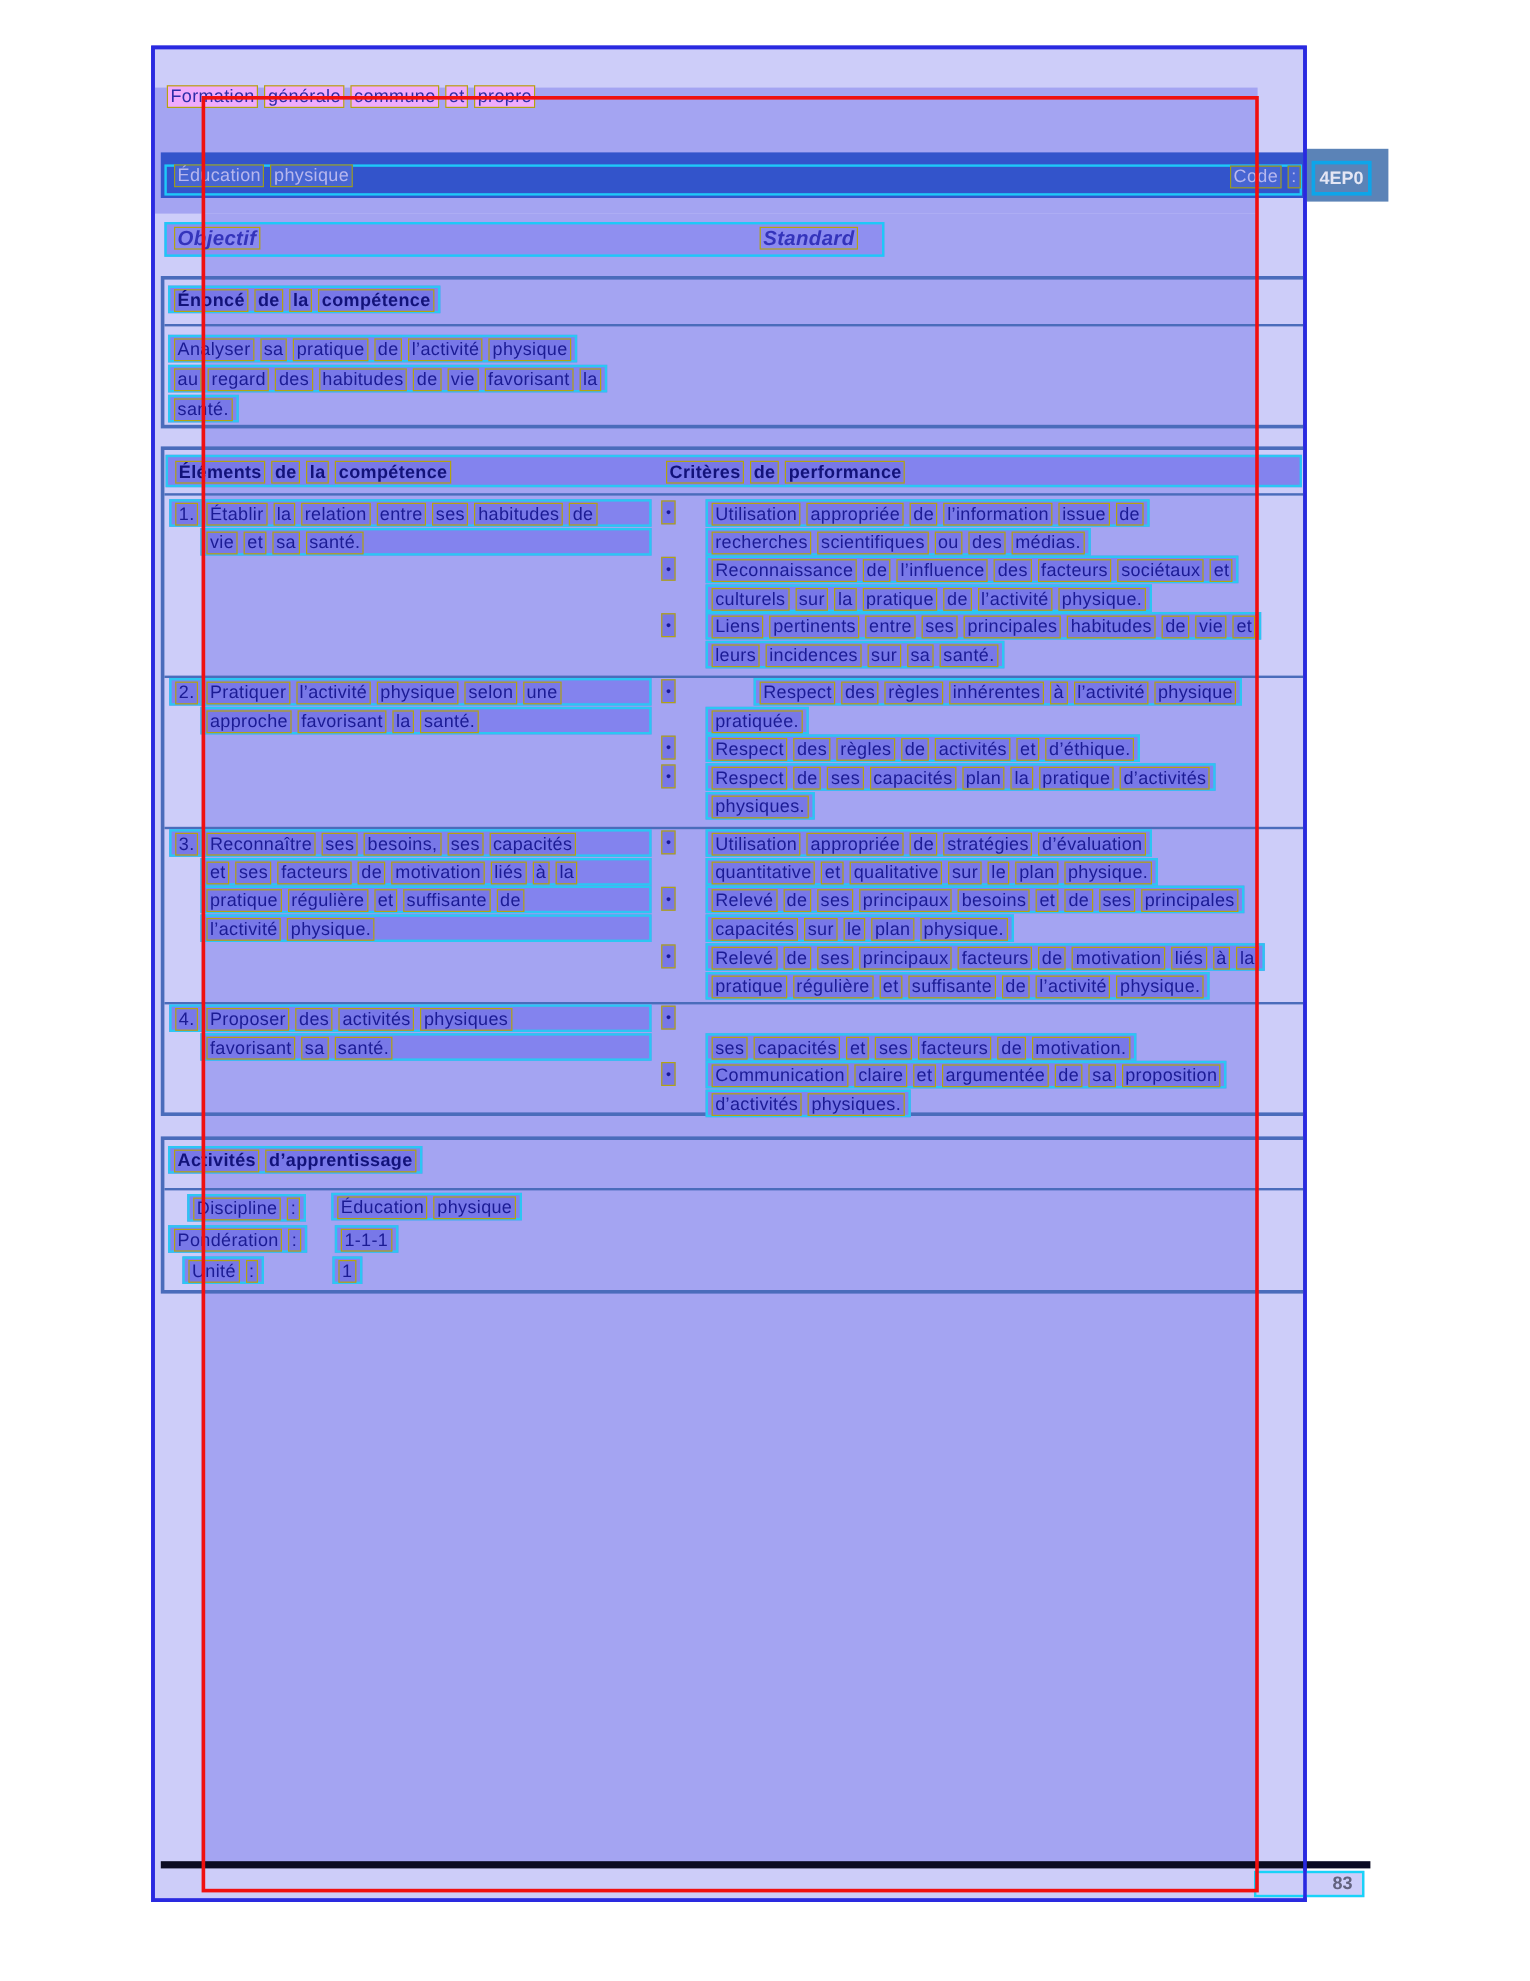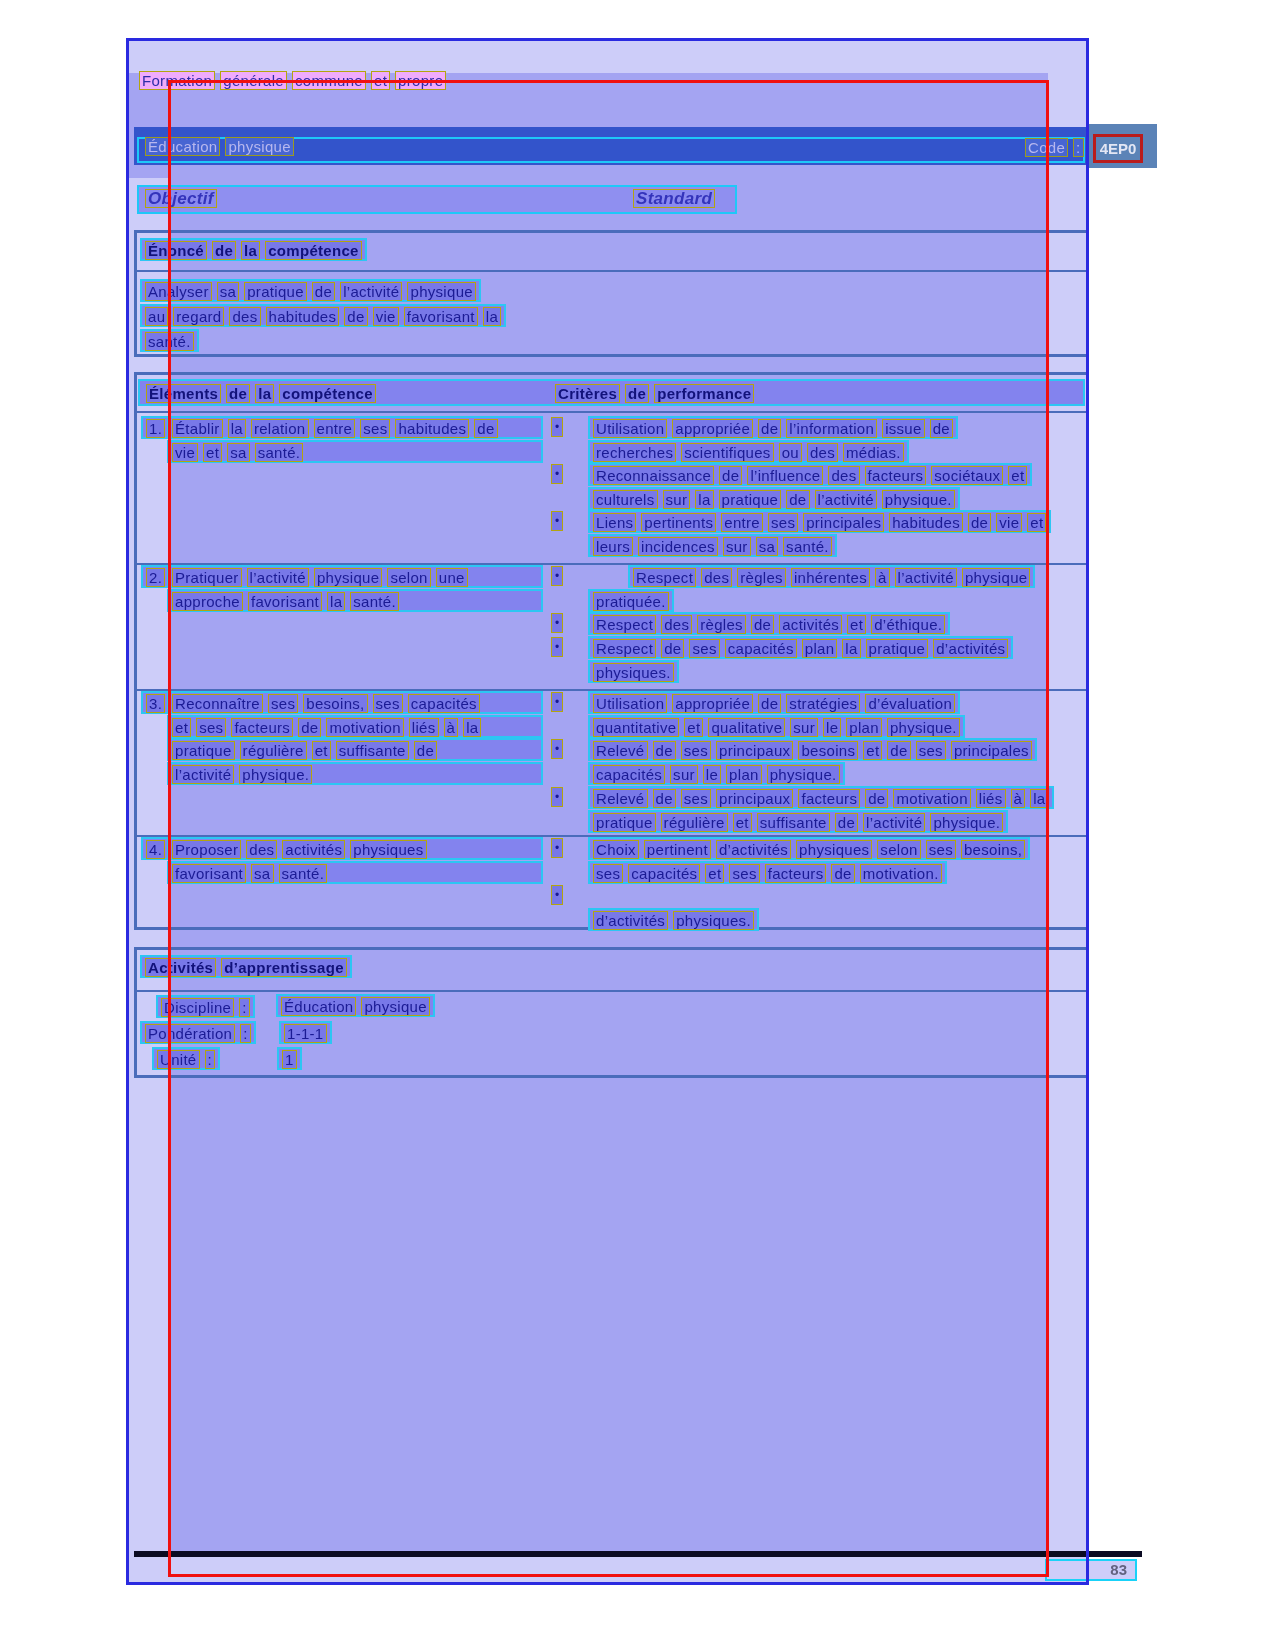--- a/index.html
+++ b/index.html
@@ -17,21 +17,21 @@
   .blockB{left:168px;top:178px;width:880px;height:1374px;}
   
   .tbl{position:absolute;border:3px solid #4a6cbb;background:transparent;z-index:3;}
   .sep{position:absolute;left:0;width:100%;height:2px;background:#4a6cbb;}
   
   .banner{position:absolute;left:134px;top:127px;width:955px;height:38px;background:#3354cb;z-index:4;}
   .steel{position:absolute;left:1089px;top:124px;width:68px;height:44px;background:#5b83b7;z-index:4;}
   .cyanband{position:absolute;border:2px solid #1ec8f8;background:transparent;z-index:6;}
   .bannerband{left:137px;top:137px;width:948px;height:26px;}
   .objband{left:137px;top:185px;width:600px;height:29px;background:#8f8ff0;z-index:4;}
-  .codebox{position:absolute;left:1093px;top:134px;width:50px;height:29px;border:3px solid #b91c1c;
+  .codebox{position:absolute;left:1093px;top:134px;width:50px;height:29px;border:3px solid #0ea5e9;
            z-index:7;color:#e3e6f4;font-size:15px;font-weight:bold;text-align:center;line-height:23px;}
   
   .line{position:absolute;white-space:nowrap;z-index:8;font-size:15px;letter-spacing:.3px;
         color:#1b1b94;background:#8383ee;border:2px solid #2cc6f3;padding:0 3px;line-height:19px;height:23px;}
   .line .w{display:inline-block;background:#7878e8;border:1px solid #b3a40f;padding:0 2px;line-height:17px;margin-top:1px;}
   .line .w + .w{margin-left:5px;}
   .plain{border-color:transparent;background:transparent;}
   .toplabel{color:#2d2da8;}
   .toplabel .w{background:#f0abfc;}
   .bold{font-weight:bold;color:#12127a;}
@@ -132,23 +132,23 @@
   <div class="line words" style="left:588px;top:738px;"><span class="w">Relevé</span><span class="w">de</span><span class="w">ses</span><span class="w">principaux</span><span class="w">besoins</span><span class="w">et</span><span class="w">de</span><span class="w">ses</span><span class="w">principales</span></div>
   <div class="line words" style="left:588px;top:762px;"><span class="w">capacités</span><span class="w">sur</span><span class="w">le</span><span class="w">plan</span><span class="w">physique.</span></div>
   <span class="bullet" style="left:551px;top:787px;">•</span>
   <div class="line words" style="left:588px;top:786px;"><span class="w">Relevé</span><span class="w">de</span><span class="w">ses</span><span class="w">principaux</span><span class="w">facteurs</span><span class="w">de</span><span class="w">motivation</span><span class="w">liés</span><span class="w">à</span><span class="w">la</span></div>
   <div class="line words" style="left:588px;top:810px;"><span class="w">pratique</span><span class="w">régulière</span><span class="w">et</span><span class="w">suffisante</span><span class="w">de</span><span class="w">l’activité</span><span class="w">physique.</span></div>
 
   <div class="line words" style="left:141px;top:837px;"><span class="w">4.</span></div>
   <div class="line lline words" style="left:167px;top:837px;"><span class="w">Proposer</span><span class="w">des</span><span class="w">activités</span><span class="w">physiques</span></div>
   <div class="line lline words" style="left:167px;top:861px;"><span class="w">favorisant</span><span class="w">sa</span><span class="w">santé.</span></div>
   <span class="bullet" style="left:551px;top:838px;">•</span>
-  <div class="line words" style="left:588px;top:837px;"><span class="w">Choix</span><span class="w">pertinent</span><span class="w">d’activités</span><span class="w">physiques</span><span class="w">selon</span><span class="w">ses</span><span class="w">besoins,</span></div>
   <div class="line words" style="left:588px;top:861px;"><span class="w">ses</span><span class="w">capacités</span><span class="w">et</span><span class="w">ses</span><span class="w">facteurs</span><span class="w">de</span><span class="w">motivation.</span></div>
   <span class="bullet" style="left:551px;top:885px;">•</span>
+  <div class="line words" style="left:588px;top:884px;"><span class="w">Communication</span><span class="w">claire</span><span class="w">et</span><span class="w">argumentée</span><span class="w">de</span><span class="w">sa</span><span class="w">proposition</span></div>
   <div class="line words" style="left:588px;top:908px;"><span class="w">d’activités</span><span class="w">physiques.</span></div>
 
   <div class="tbl" style="left:134px;top:947px;width:955px;height:131px;">
     <div class="sep" style="top:40px;"></div>
   </div>
   <div class="line bold words" style="left:140px;top:955px;"><span class="w">Activités</span><span class="w">d’apprentissage</span></div>
   <div class="line words" style="left:156px;top:995px;"><span class="w">Discipline</span><span class="w">:</span></div>
   <div class="line words" style="left:276px;top:994px;"><span class="w">Éducation</span><span class="w">physique</span></div>
   <div class="line words" style="left:140px;top:1021px;"><span class="w">Pondération</span><span class="w">:</span></div>
   <div class="line words" style="left:279px;top:1021px;"><span class="w">1-1-1</span></div>

